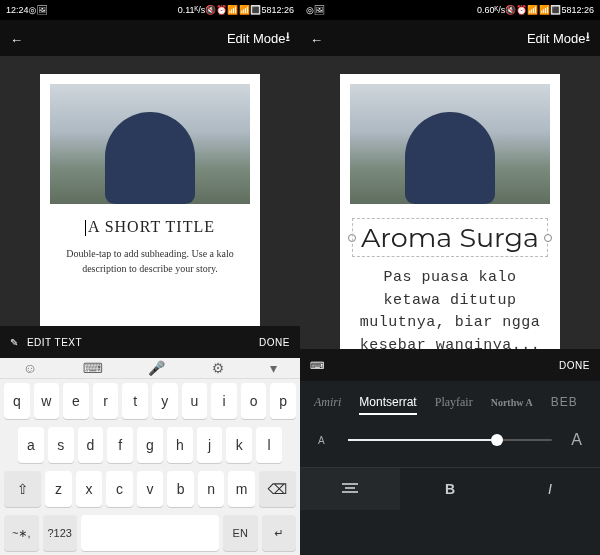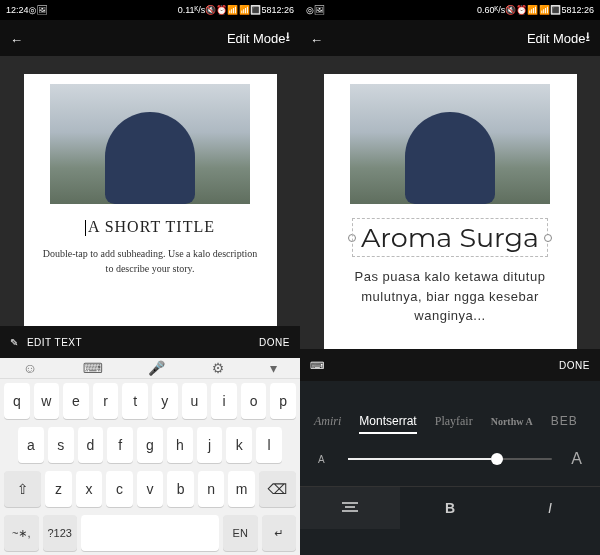--- a/index.html
+++ b/index.html
@@ -16,37 +16,37 @@
   .status .left, .status .right { display: flex; align-items: flex-start; }
   .status .right span { font-size: 9px; }
 
   
   .header { height: 36px; background: #101010; color: #fff; display: flex; align-items: center;
     justify-content: space-between; padding: 0 10px; font-size: 13px; }
   .header .title { flex: 1; text-align: right; font-weight: 400; }
 
   
   .canvas { flex: 1; background: #2a2a2a; display: flex; justify-content: center; padding-top: 18px; overflow:hidden; }
-  .card { width: 253px; background: #fff; padding: 10px 10px 16px 10px; }
+  .card { width: 220px; background: #fff; padding: 10px 10px 16px 10px; }
   .photo { width: 200px; height: 120px; background: linear-gradient(180deg,#cfd6dc 0%, #aeb9c2 40%, #7a8a7d 70%, #5f6e5e 100%); position: relative; margin: 0 auto 14px auto; }
   .photo::after { 
     content:""; position:absolute; left:55px; top:28px; width:90px; height:92px;
     background: radial-gradient(circle at 50% 20%, #2b3a5a 0 34px, transparent 35px),
                 linear-gradient(#2b3a5a,#2b3a5a);
     border-radius: 46px 46px 10px 10px;
   }
   .card-title { font-family: Georgia, 'Times New Roman', serif; font-size: 16px; text-align:center; letter-spacing: 1px; color:#222; position:relative; }
   .card-title .cursor { display:inline-block; width:1px; height:16px; background:#000; vertical-align:middle; margin-right:2px; }
   .card-title.montserrat { font-family: 'Montserrat', Helvetica, Arial, sans-serif; font-size:27px; letter-spacing:0; border:1px dashed #bbb; padding:2px 8px; display:inline-block;text-align:right;}
   .title-wrap { text-align:center; }
   .title-handles { position:relative; display:inline-block; }
   .title-handles::before, .title-handles::after { content:""; position:absolute; top:50%; width:6px; height:6px; background:#fff; border:1px solid #888; border-radius:50%; transform:translateY(-50%);}
   .title-handles::before { left:-4px; } .title-handles::after { right:-4px; }
   .card-sub { font-family: Georgia, serif; font-size: 10px; text-align:center; color:#333; margin-top:10px; padding: 0 6px; line-height:1.5;}
-  .card-sub.right { font-family: Liberation Sans, sans-serif; font-size:13px; letter-spacing:0.5px; }
+  .card-sub.right { font-family: Liberation Mono, monospace; font-size:15px; letter-spacing:0.5px; }
 
   
   .toolbar { height: 32px; background: #141414; color:#fff; display:flex; align-items:center;
     justify-content: space-between; padding: 0 10px; font-size: 10px; letter-spacing:0.5px;}
   .toolbar .left { display:flex; align-items:center; gap:8px;}
   .done { font-weight:500; }
 
   
   .kb { height: 197px; background:#f1f1f1; display:flex; flex-direction:column; font-size:14px; color:#444;}
   .kb-toolbar { height:34px; display:flex; align-items:center; justify-content:space-around; border-bottom:1px solid #ddd;}
@@ -57,21 +57,21 @@
   .key.fn { background:#e7e7e7; font-size:11px;}
   .kb-row.shift .key:first-child, .kb-row.shift .key:last-child { flex:1.4; background:#e7e7e7;}
   .kb-row.indent { padding-left: 18px; padding-right: 18px;}
   .spacer { flex:4; height:36px; background:#fff; border-radius:4px; box-shadow:0 1px 0 #ccc;}
 
   
   .fontpanel { height: 174px; background:#1c2023; color:#ddd; display:flex; flex-direction:column; padding: 8px 0 0 0;}
   .fonts { display:flex; gap:18px; align-items:baseline; padding: 6px 14px; font-size:12px; overflow:hidden; white-space:nowrap;}
   .fonts .amiri { font-family: Georgia, serif; font-style:italic; color:#888;}
   .fonts .mont { font-family: Helvetica, Arial, sans-serif; color:#fff; border-bottom:2px solid #fff; padding-bottom:4px;}
-  .fonts .play { font-family: Georgia, serif; color:#888;margin-top:19px;}
+  .fonts .play { font-family: Georgia, serif; color:#888;}
   .fonts .script { font-family: cursive; color:#888; font-size:10px;font-weight:bold;}
   .fonts .beb { font-family: Arial; color:#888; letter-spacing:1px;}
   .slider-row { display:flex; align-items:center; gap:12px; padding: 10px 18px;}
   .slider-row .lab { font-size:10px; color:#aaa; width:18px;}
   .slider-row .lab.big { font-size:16px; text-align:right;}
   .slider { flex:1; height:2px; background:#555; position:relative; border-radius:2px;}
   .slider .fill { position:absolute; left:0; top:0; height:2px; background:#eee;}
   .slider .thumb { position:absolute; top:-5px; width:12px; height:12px; background:#fff; border-radius:50%;}
   .align-row { display:flex; border-top:1px solid #333; margin-top:8px;}
   .align-btn { flex:1; height:42px; display:flex; align-items:center; justify-content:center; color:#ccc; font-size:14px;}

